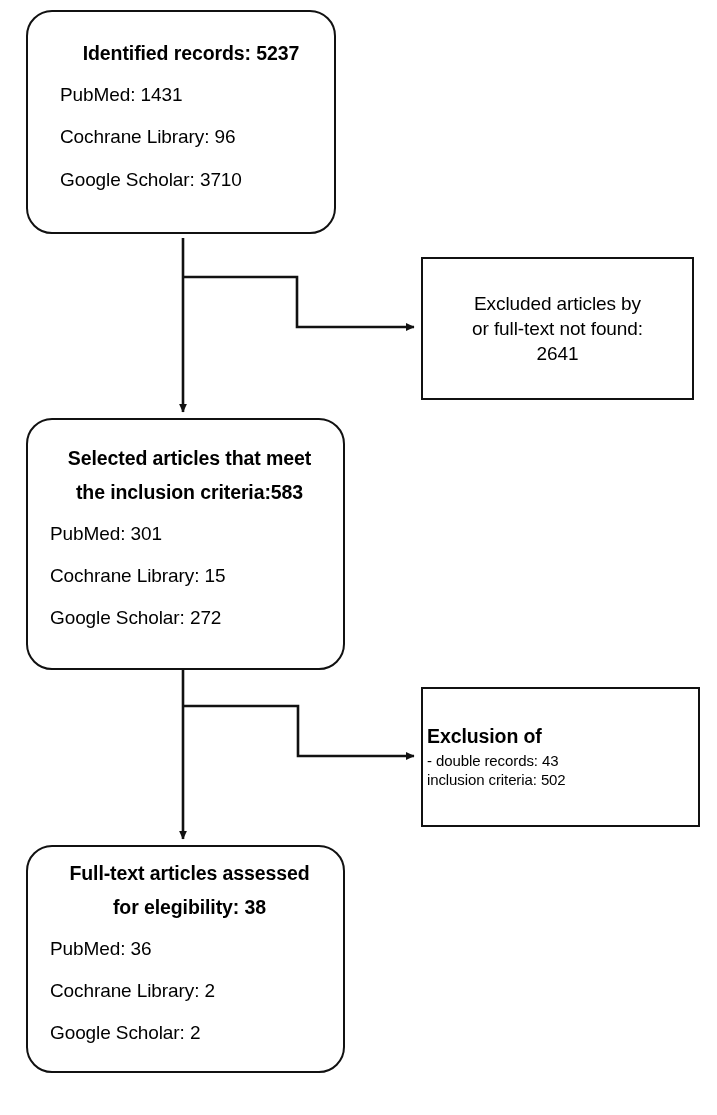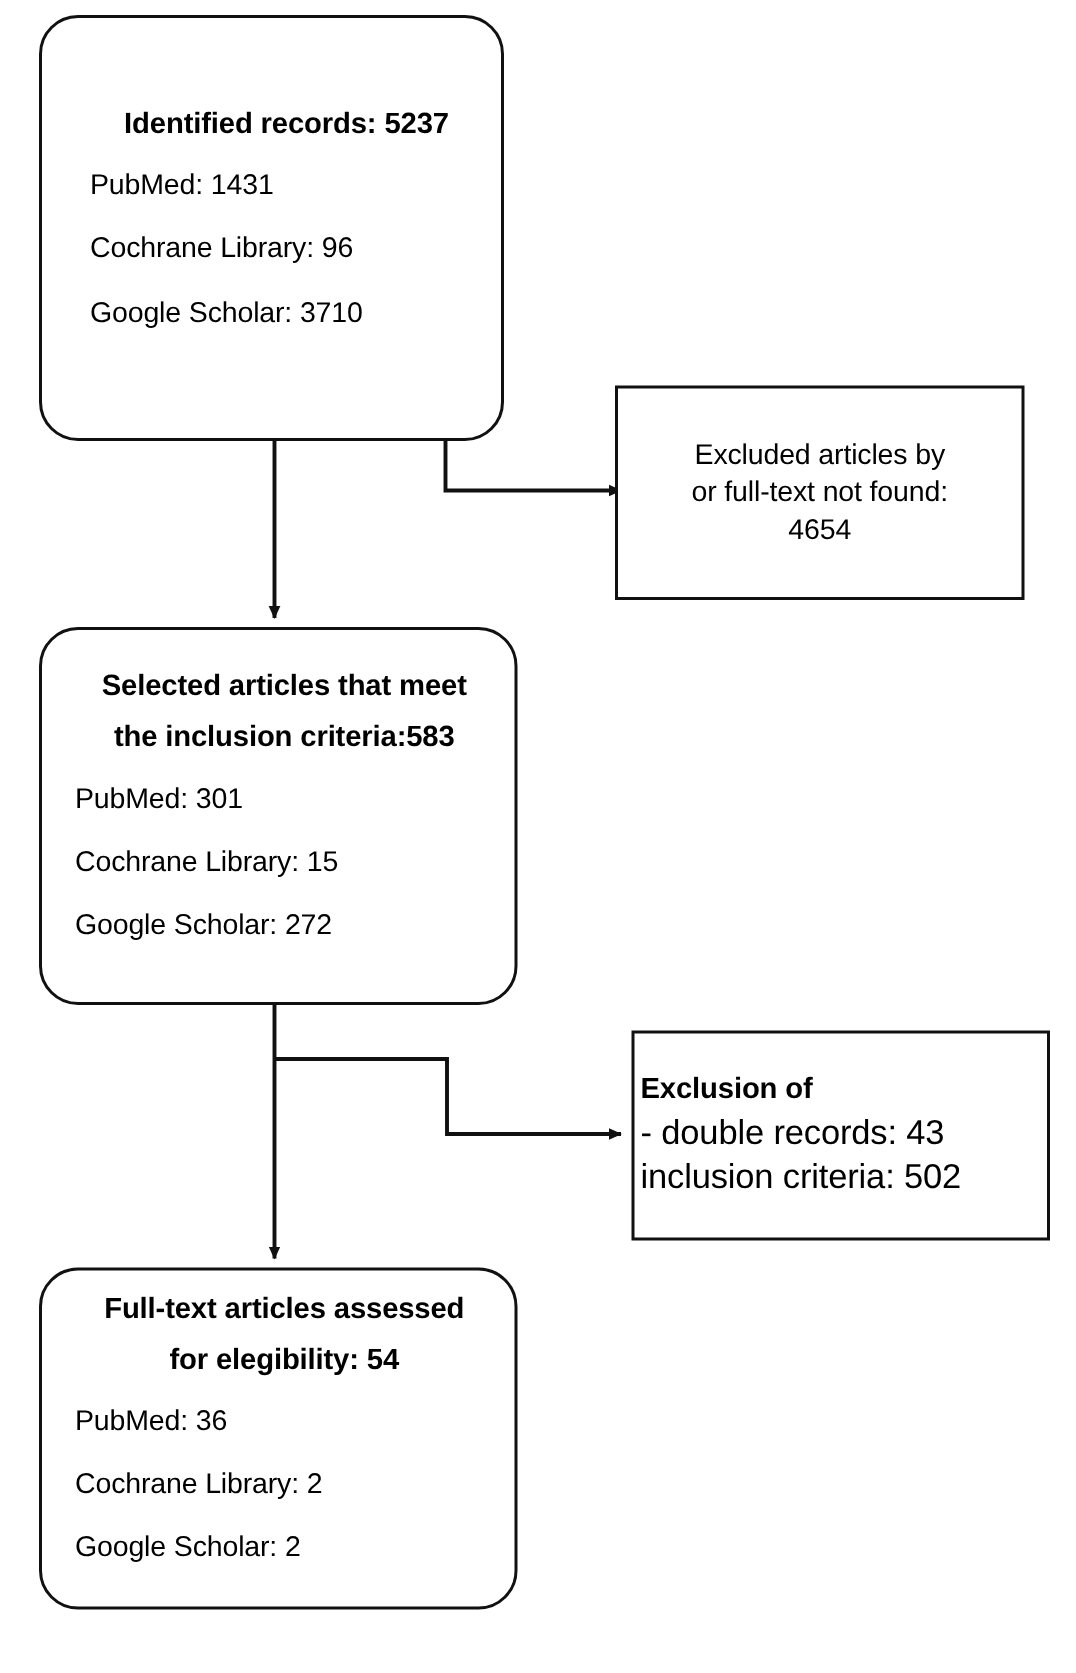--- a/index.html
+++ b/index.html
@@ -69,21 +69,21 @@
     letter-spacing: -0.1px;
   }
   .centered-line {
     font-size: 19px;
     line-height: 1.33;
     text-align: center;
     margin: 0;
     letter-spacing: -0.1px;
   }
   .just-line {
-    font-size: 23px;
+    font-size: 15px;
     line-height: 1.28;
     text-align: justify;
     text-align-last: justify;
     margin: 0;
     letter-spacing: -0.1px;
   }
   .just-line.last {
     text-align: left;
     text-align-last: left;
   }
@@ -107,34 +107,34 @@
 
     <path d="M183,238 L183,412" stroke="#111111" stroke-width="2.6" fill="none" marker-end="url(#arrowhead)"></path>
 
     <path d="M183,277 L297,277 L297,327 L414,327" stroke="#111111" stroke-width="2.6" fill="none" marker-end="url(#arrowhead)"></path>
 
     <path d="M183,670 L183,839" stroke="#111111" stroke-width="2.6" fill="none" marker-end="url(#arrowhead)"></path>
 
     <path d="M183,706 L298,706 L298,756 L414,756" stroke="#111111" stroke-width="2.6" fill="none" marker-end="url(#arrowhead)"></path>
   </svg>
 
-  <div class="node rounded" id="box-identified" style="left:26px; top:10px; width:310px; height:284px;">
+  <div class="node rounded" id="box-identified" style="left:26px; top:10px; width:310px; height:224px;">
     <div class="node-inner">
       <p class="title">Identified records: 5237</p>
       <p class="detail">PubMed: 1431</p>
       <p class="detail">Cochrane Library: 96</p>
       <p class="detail">Google Scholar: 3710</p>
     </div>
   </div>
 
-  <div class="node rect" id="box-excluded" style="left:410px; top:257px; width:273px; height:143px;">
+  <div class="node rect" id="box-excluded" style="left:421px; top:257px; width:273px; height:143px;">
     <div class="node-inner">
       <p class="centered-line">Excluded articles by</p>
       <p class="centered-line">or full-text not found:</p>
-      <p class="centered-line">4654</p>
+      <p class="centered-line">2641</p>
     </div>
   </div>
 
   <div class="node rounded" id="box-selected" style="left:26px; top:418px; width:319px; height:252px;">
     <div class="node-inner">
       <p class="title">Selected articles that meet</p>
       <p class="title" style="margin-bottom:10px;">the inclusion criteria:583</p>
       <p class="detail">PubMed: 301</p>
       <p class="detail">Cochrane Library: 15</p>
       <p class="detail">Google Scholar: 272</p>
@@ -145,20 +145,20 @@
     <div class="node-inner">
       <p class="title left">Exclusion of</p>
       <p class="just-line last">- double records: 43</p>
       <p class="just-line last">inclusion criteria: 502</p>
     </div>
   </div>
 
   <div class="node rounded" id="box-fulltext" style="left:26px; top:845px; width:319px; height:228px;">
     <div class="node-inner">
       <p class="title">Full-text articles assessed</p>
-      <p class="title" style="margin-bottom:10px;">for elegibility: 54</p>
+      <p class="title" style="margin-bottom:10px;">for elegibility: 38</p>
       <p class="detail">PubMed: 36</p>
       <p class="detail">Cochrane Library: 2</p>
       <p class="detail">Google Scholar: 2</p>
     </div>
   </div>
 
 </div>
 
 </body></html>

